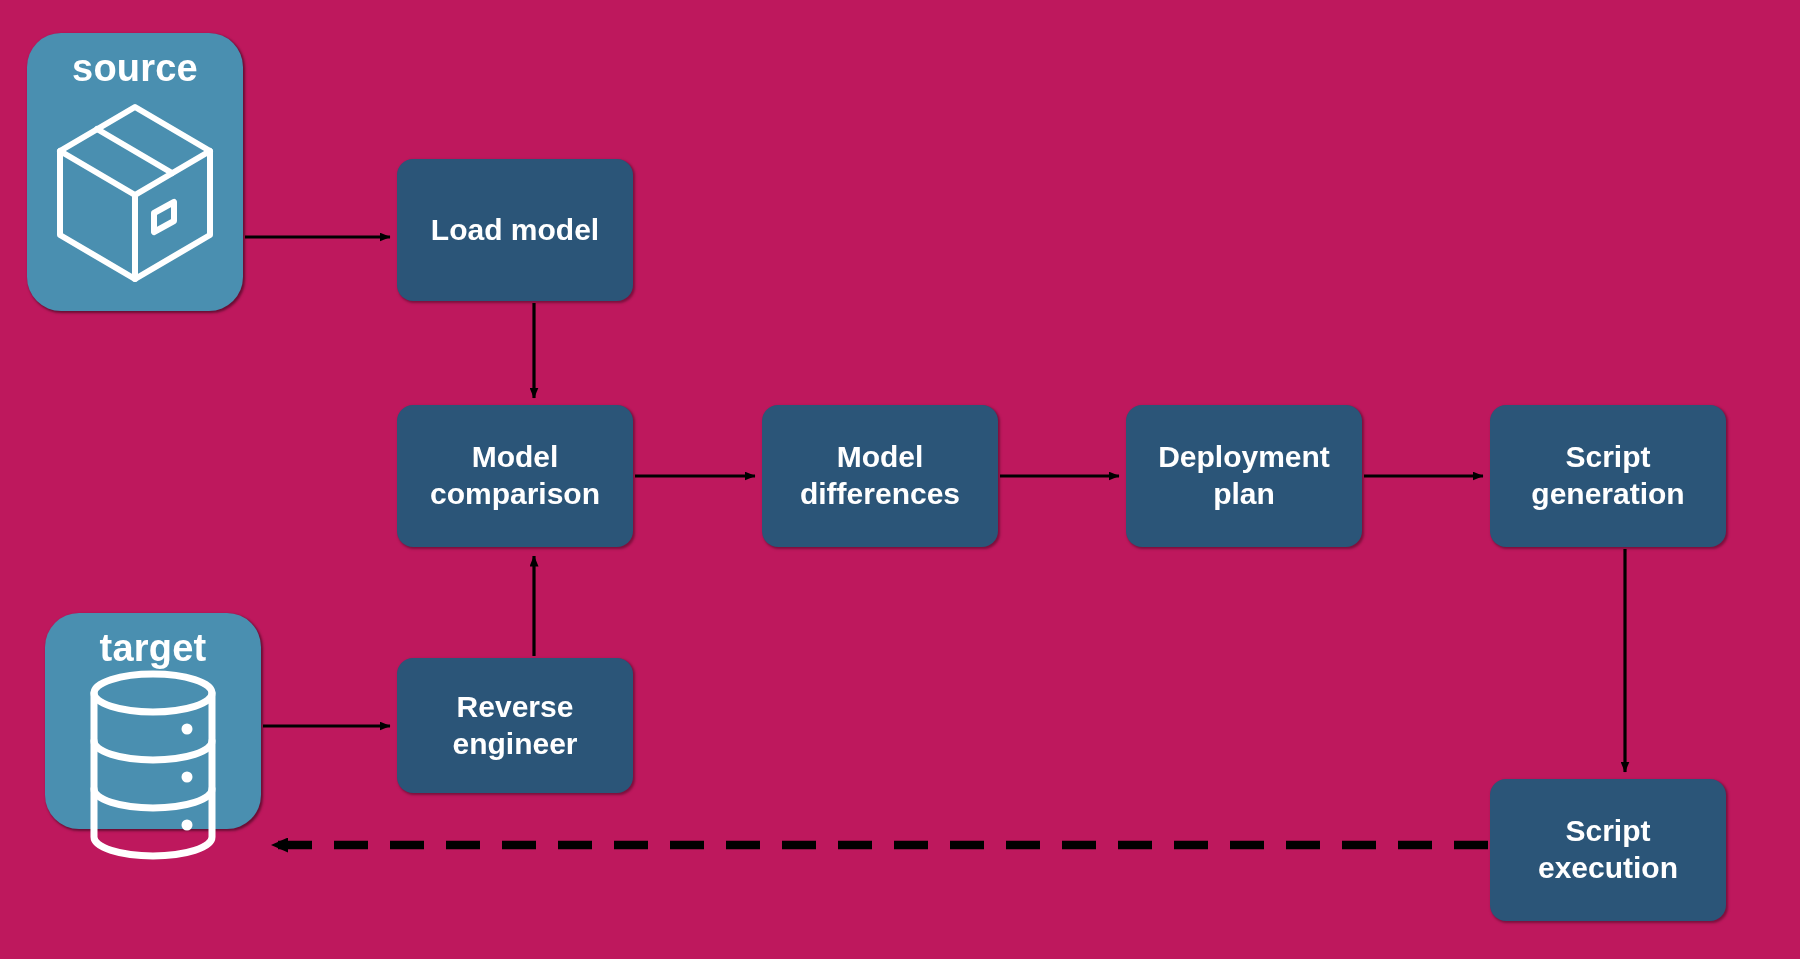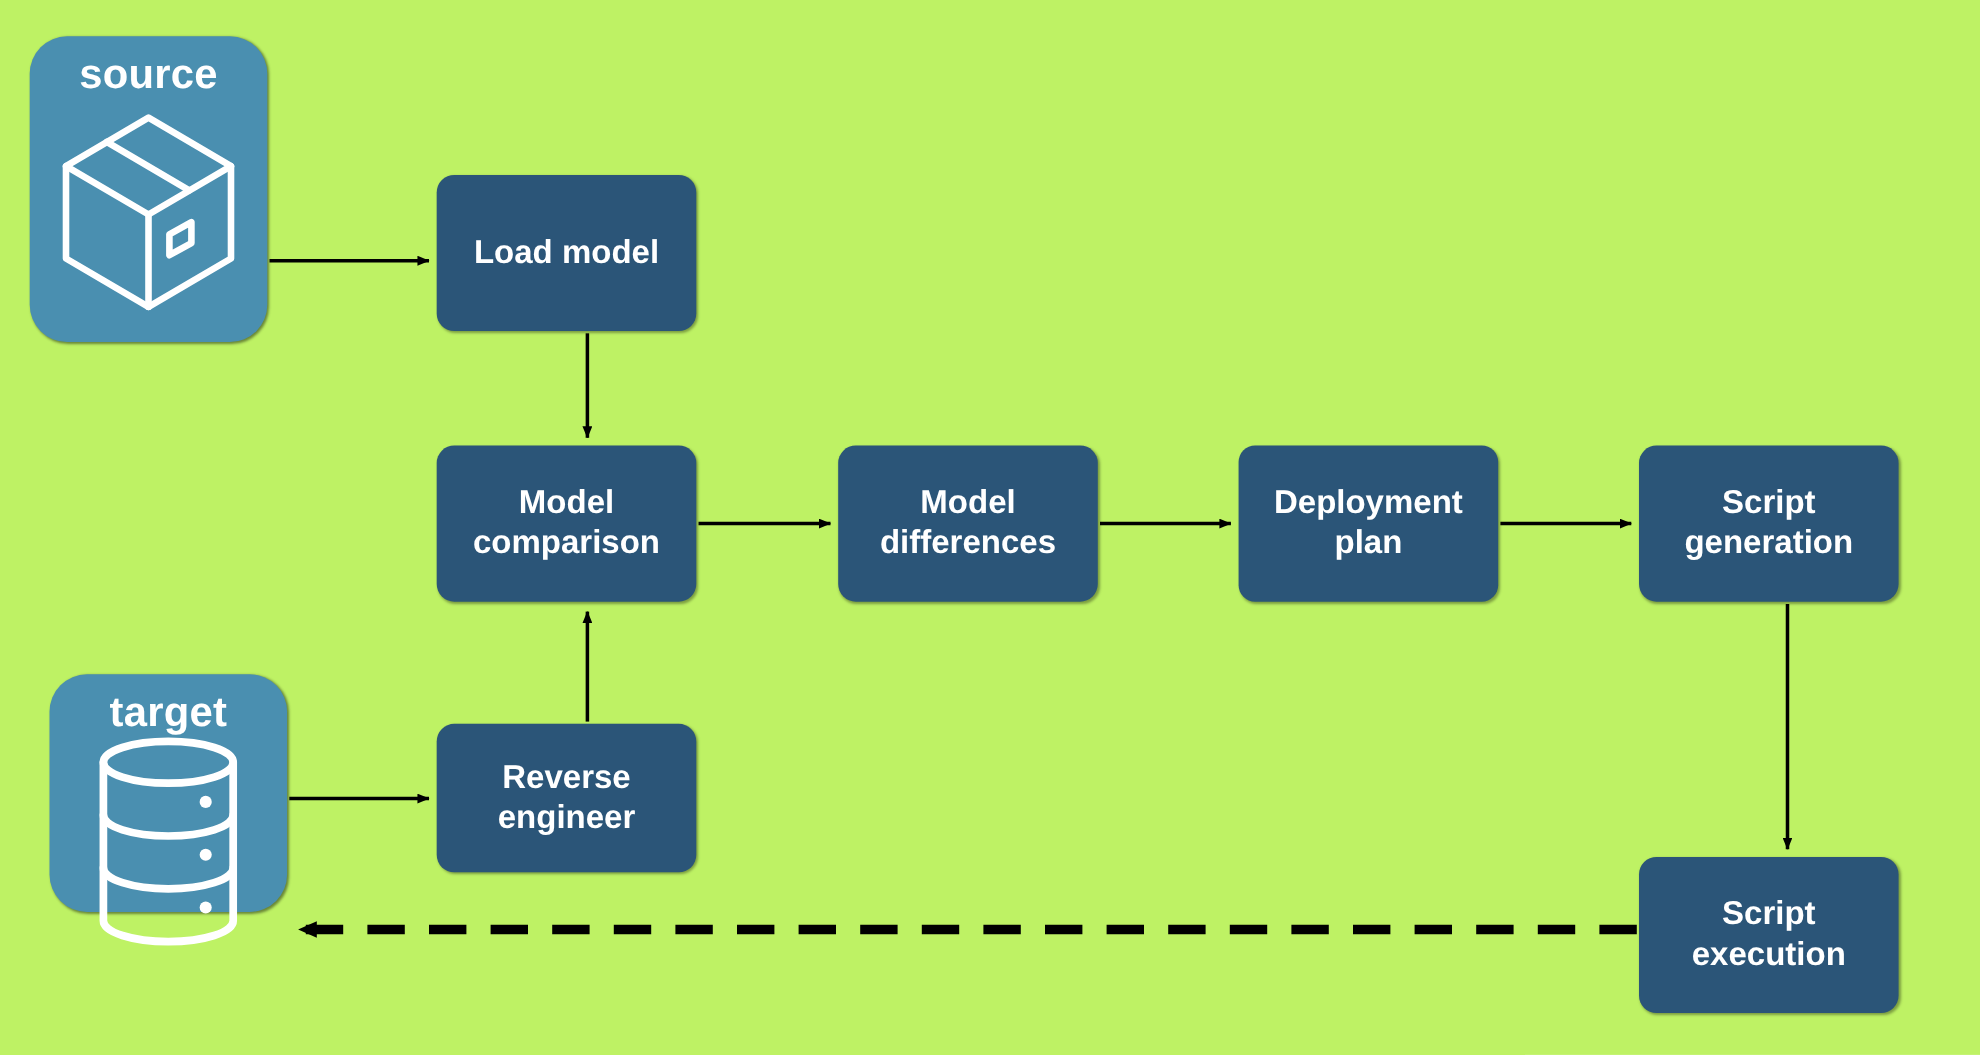--- a/index.html
+++ b/index.html
@@ -4,21 +4,21 @@
 <style>
   html, body {
     margin: 0;
     padding: 0;
     background: #ffffff;
   }
   #canvas {
     position: relative;
     width: 1800px;
     height: 959px;
-    background: #bef264;
+    background: #be185d;
     overflow: hidden;
     font-family: "Liberation Sans", sans-serif;
   }
   
   .endpoint {
     position: absolute;
     background: #4a8fb0;
     border-radius: 34px;
     box-shadow: 1.5px 1.5px 2.5px rgba(0,0,0,0.45);
     display: flex;
@@ -143,21 +143,21 @@
   <div class="procbox" style="left:397px; top:405px; width:236px; height:142px;">
     <div class="procbox-label">Model
 comparison</div>
   </div>
 
   <div class="procbox" style="left:762px; top:405px; width:236px; height:142px;">
     <div class="procbox-label">Model
 differences</div>
   </div>
 
-  <div class="procbox" style="left:1126px; top:405px; width:236px; height:142px;border-radius:15px;">
+  <div class="procbox" style="left:1126px; top:405px; width:236px; height:142px;">
     <div class="procbox-label">Deployment
 plan</div>
   </div>
 
   <div class="procbox" style="left:1490px; top:405px; width:236px; height:142px;">
     <div class="procbox-label">Script
 generation</div>
   </div>
 
   <div class="procbox" style="left:1490px; top:779px; width:236px; height:142px;">

